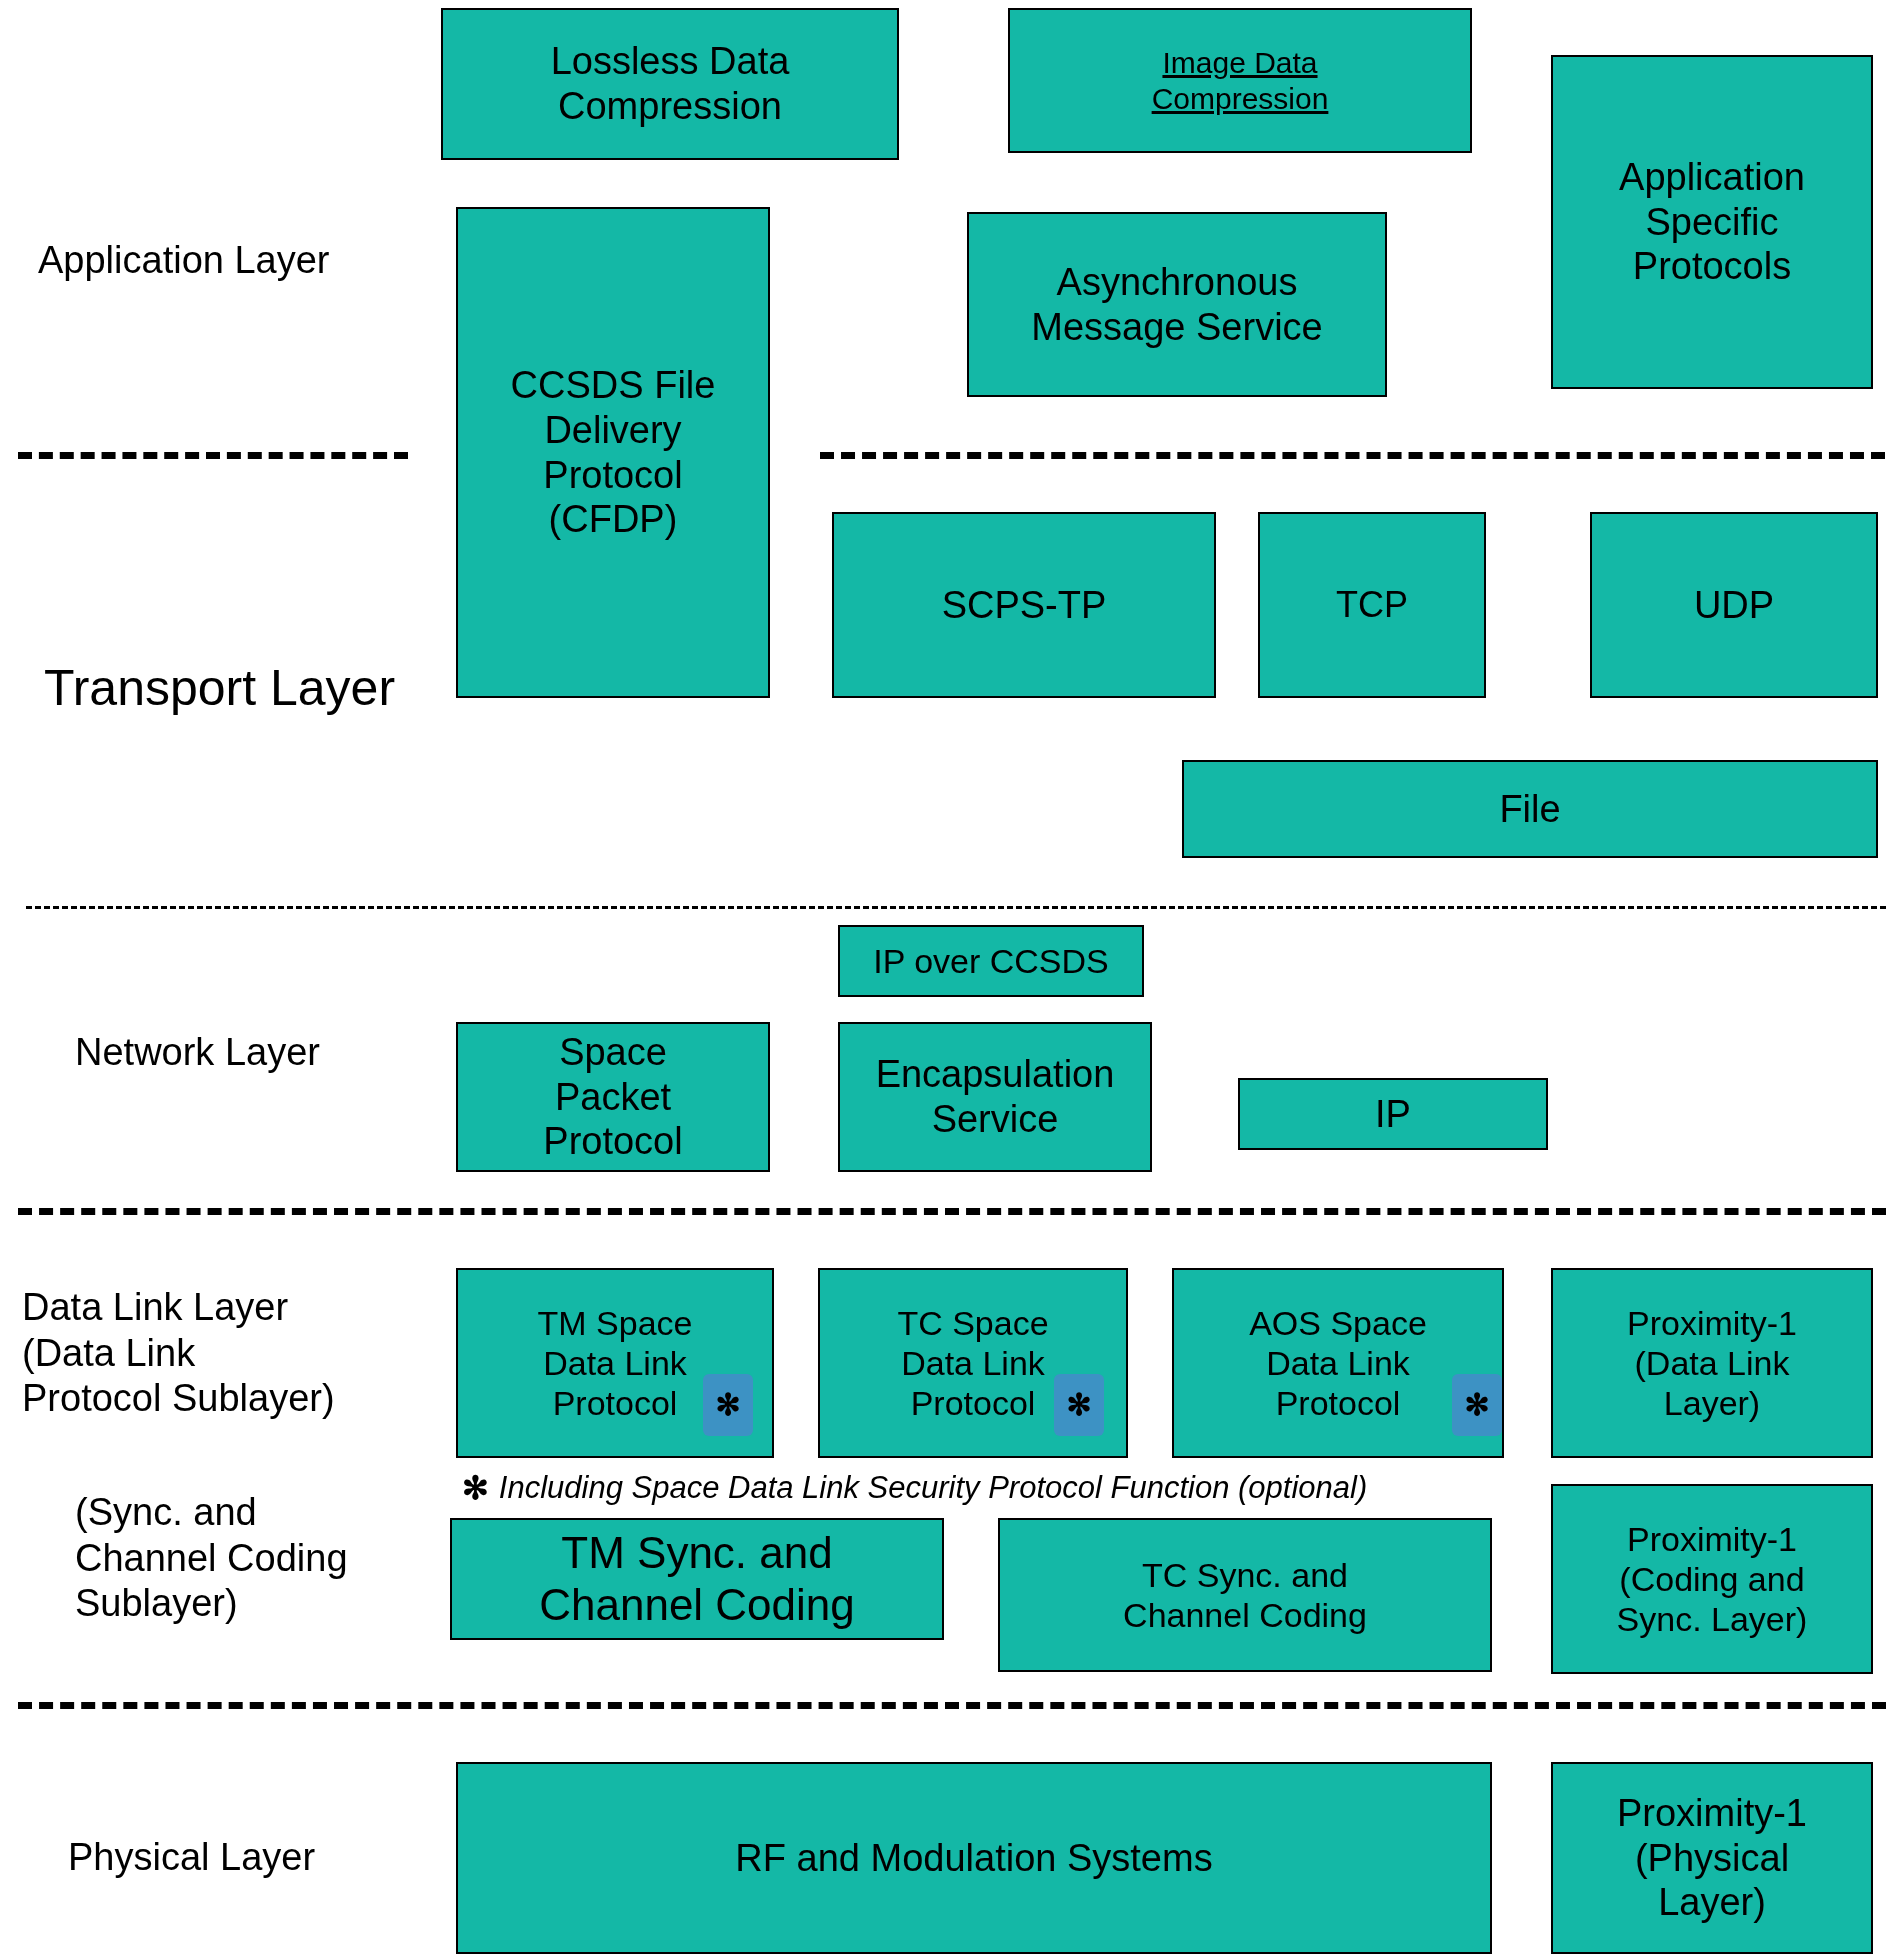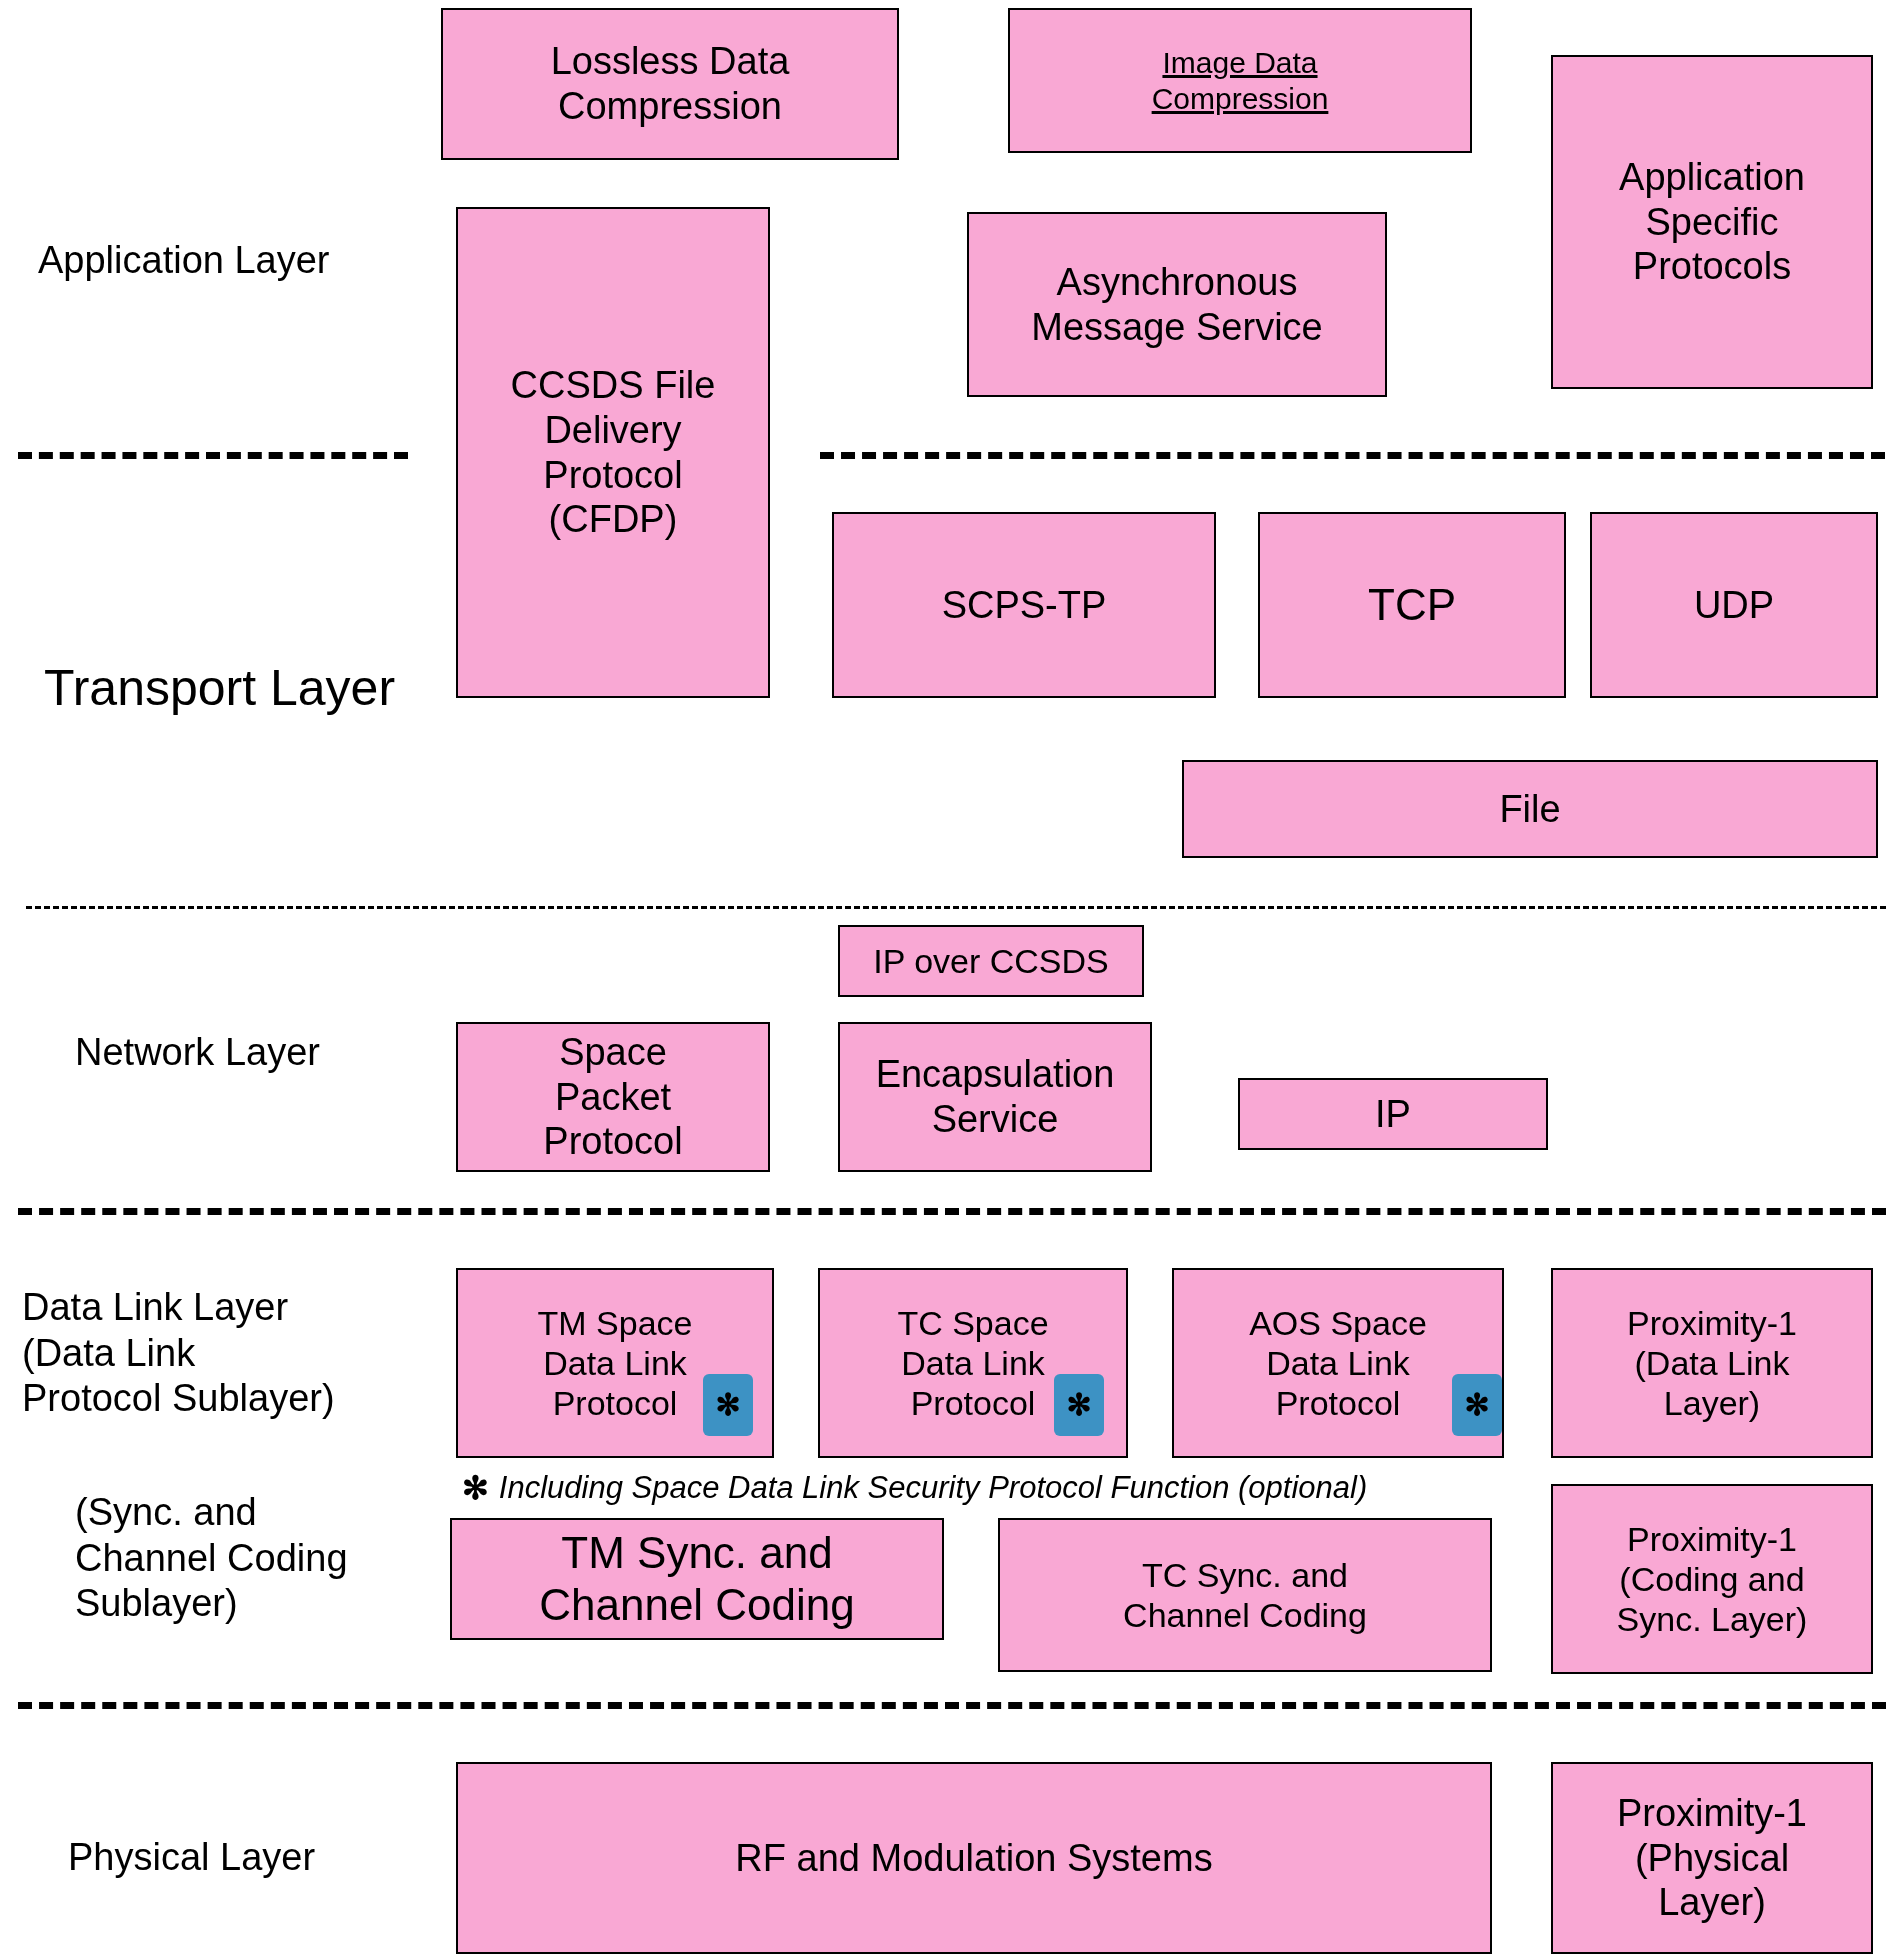--- a/index.html
+++ b/index.html
@@ -14,21 +14,21 @@
   #stage {
     position: relative;
     width: 1902px;
     height: 1960px;
     background: #ffffff;
     overflow: hidden;
   }
   .box {
     position: absolute;
     border: 2px solid #000000;
-    background: #f9a8d4;
+    background: #14b8a6;
     box-sizing: border-box;
     display: flex;
     align-items: center;
     justify-content: center;
     text-align: center;
     line-height: 1.18;
     white-space: pre-line;
   }
   .layer-label {
     position: absolute;
@@ -100,21 +100,21 @@
     <div class="box" style="left: 1551px; top: 55px; width: 322px; height: 334px; font-size: 38px;">Application
 Specific
 Protocols</div>
     <div class="box" style="left: 967px; top: 212px; width: 420px; height: 185px; font-size: 38px;">Asynchronous
 Message  Service</div>
     <div class="box" style="left: 456px; top: 207px; width: 314px; height: 491px; font-size: 38px;">CCSDS File
 Delivery
 Protocol
 (CFDP)</div>
     <div class="box" style="left: 832px; top: 512px; width: 384px; height: 186px; font-size: 38px;">SCPS-TP</div>
-    <div class="box" style="left: 1258px; top: 512px; width: 308px; height: 186px; font-size: 44px;">TCP</div>
+    <div class="box" style="left: 1258px; top: 512px; width: 228px; height: 186px; font-size: 36px;">TCP</div>
     <div class="box" style="left: 1590px; top: 512px; width: 288px; height: 186px; font-size: 38px;">UDP</div>
     <div class="box" style="left: 1182px; top: 760px; width: 696px; height: 98px; font-size: 38px;">File</div>
     <div class="box" style="left: 838px; top: 925px; width: 306px; height: 72px; font-size: 34px;">IP over CCSDS</div>
     <div class="box" style="left: 456px; top: 1022px; width: 314px; height: 150px; font-size: 38px;">Space
 Packet
 Protocol</div>
     <div class="box" style="left: 838px; top: 1022px; width: 314px; height: 150px; font-size: 38px;">Encapsulation
 Service</div>
     <div class="box" style="left: 1238px; top: 1078px; width: 310px; height: 72px; font-size: 38px;">IP</div>
     <div class="box" style="left: 456px; top: 1268px; width: 318px; height: 190px; font-size: 34px;">TM Space

